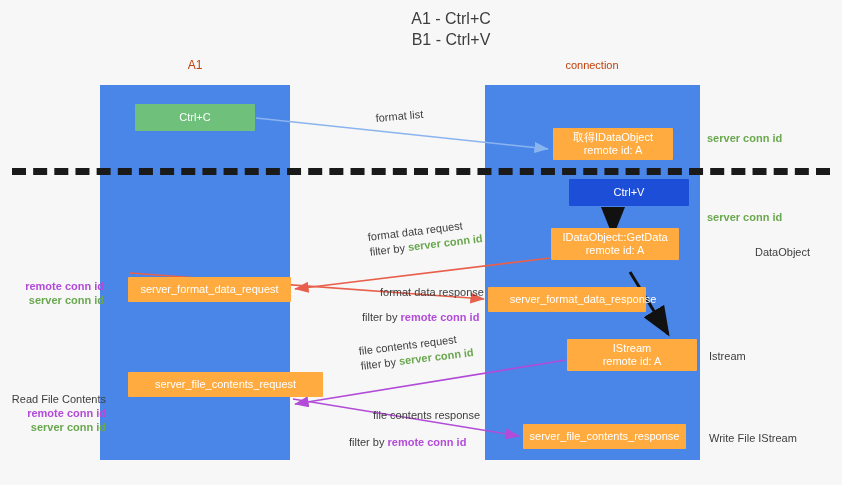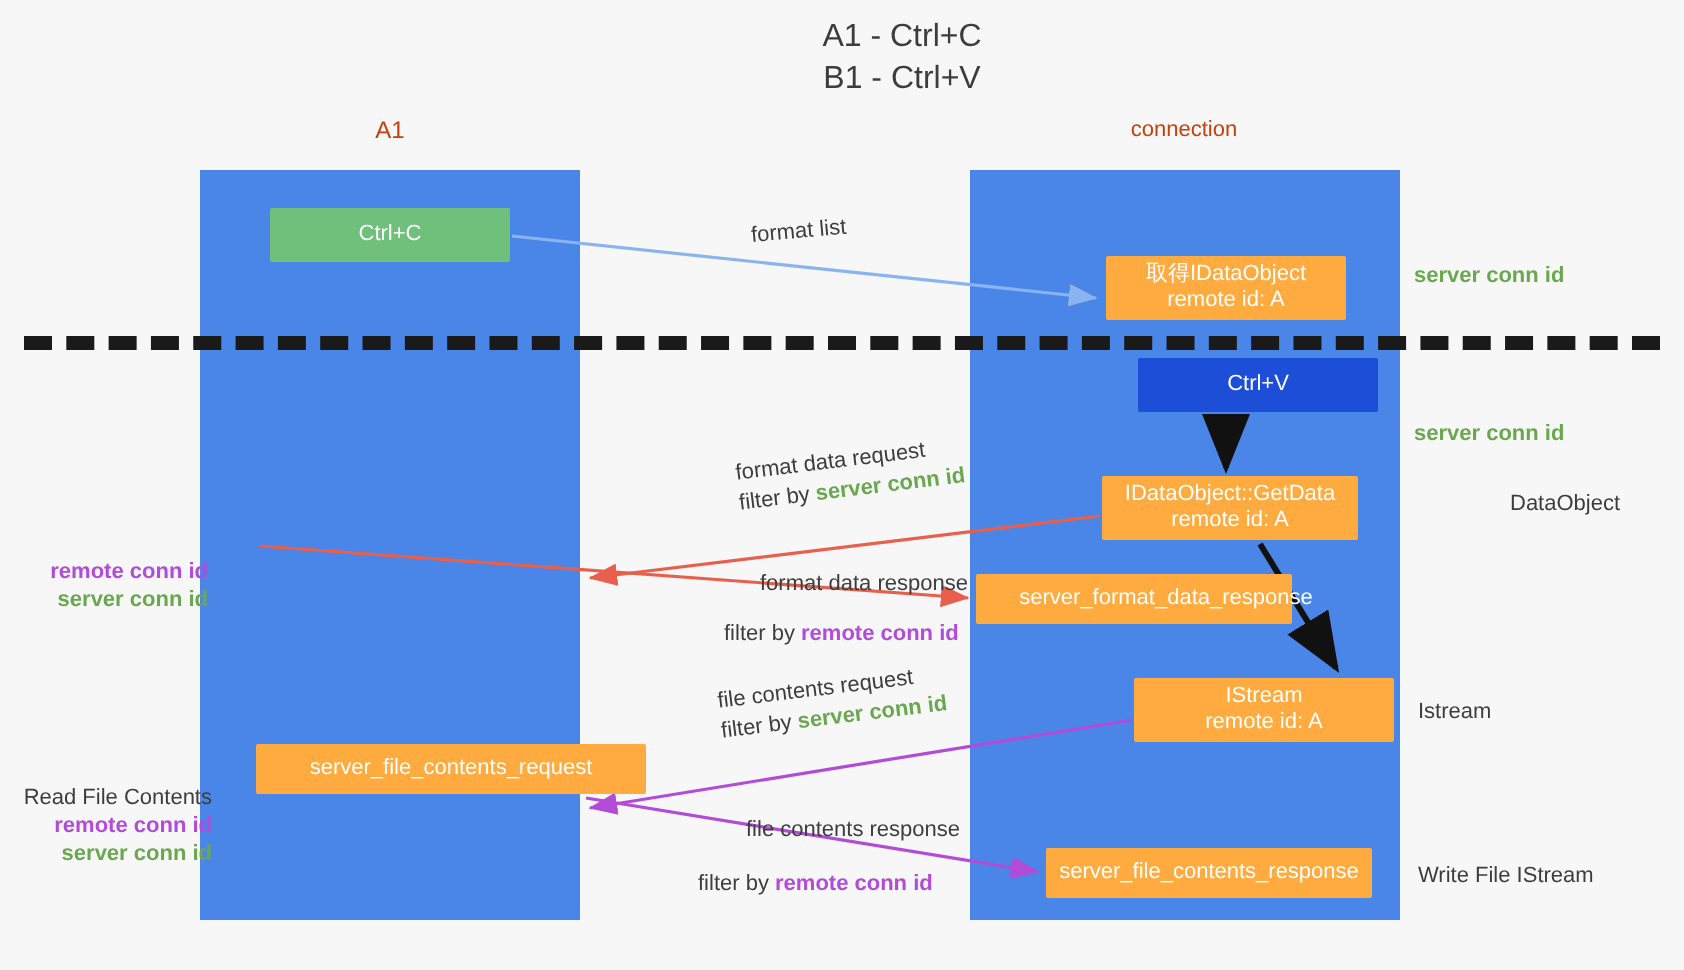--- a/index.html
+++ b/index.html
@@ -45,21 +45,21 @@
     color:#ffffff;font-size:11px;line-height:13px;text-align:center;
     border-radius:1px;
   }
   .node.green2{background:#6ec07a;}
   .node.orange{background:#ffab40;align-items:center;}
   .node .ln{display:block;white-space:nowrap;}
 
   #n-ctrlc{left:135px;top:104px;width:120px;height:27px;background:#6ec07a;}
   #n-ctrlv{left:553px;top:179px;width:120px;height:27px;background:#1d4ed8;margin-left:16px;}
   #n-idataobject{left:553px;top:128px;width:120px;height:32px;}
-  #n-getdata{left:551px;top:238px;width:128px;height:32px;}
+  #n-getdata{left:551px;top:228px;width:128px;height:32px;}
   #n-istream{left:567px;top:339px;width:130px;height:32px;}
   #n-sfdreq{left:128px;top:277px;width:163px;height:25px;}
   #n-sfdres{left:488px;top:287px;width:158px;height:25px;padding-left:32px;}
   #n-sfcreq{left:128px;top:372px;width:195px;height:25px;}
   #n-sfcres{left:523px;top:424px;width:163px;height:25px;}
 
   
   .side{
     position:absolute;font-size:11px;line-height:14px;white-space:nowrap;
   }
@@ -161,20 +161,23 @@
   <div class="node orange" id="n-getdata">
     <span class="ln">IDataObject::GetData</span>
     <span class="ln">remote id: A</span>
   </div>
 
   <div class="node orange" id="n-istream">
     <span class="ln">IStream</span>
     <span class="ln">remote id: A</span>
   </div>
 
+  <div class="node orange" id="n-sfdreq">
+    <span class="ln">server_format_data_request</span>
+  </div>
 
   <div class="node orange" id="n-sfdres">
     <span class="ln">server_format_data_response</span>
   </div>
 
   <div class="node orange" id="n-sfcreq">
     <span class="ln">server_file_contents_request</span>
   </div>
 
   <div class="node orange" id="n-sfcres">

